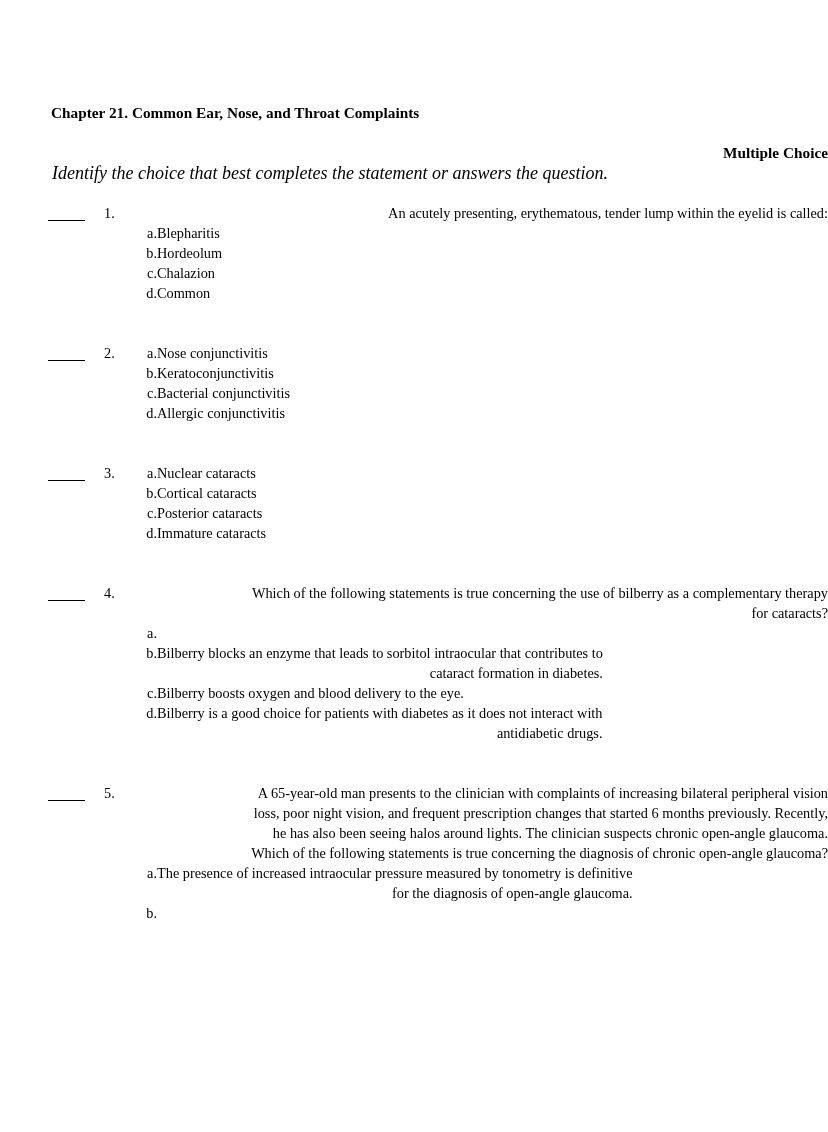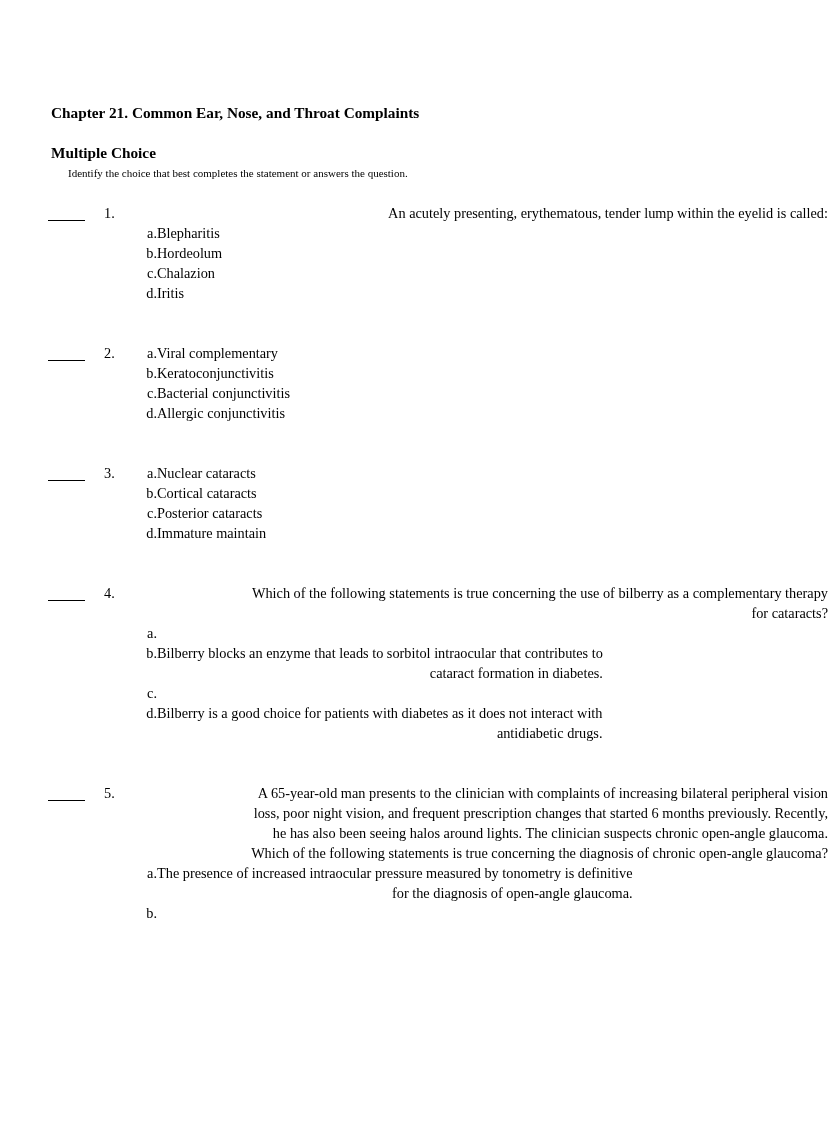--- a/index.html
+++ b/index.html
@@ -25,24 +25,26 @@
     line-height: 20px;
     white-space: pre;
   }
   .section-heading {
     margin-left: 3px;
     margin-top: 20px;
     font-size: 15.3px;
     font-weight: bold;
     line-height: 20px;
     white-space: pre;
+    text-align: right;
   }
   .instructions {
-    margin-left: 20px;
-    font-size: 11px;
+    margin-left: 4px;
+    font-size: 18px;
+    font-style: italic;
     line-height: 20px;
     white-space: pre;
   }
   .question-list {
     margin-top: 20px;
   }
   .question {
     display: flex;
     align-items: flex-start;
     margin-bottom: 40px;
@@ -109,34 +111,34 @@
     <span class="opt-text">Hordeolum</span>
   </div>
 
   <div class="option">
     <span class="opt-letter">c.</span>
     <span class="opt-text">Chalazion</span>
   </div>
 
   <div class="option">
     <span class="opt-letter">d.</span>
-    <span class="opt-text">Iritis</span>
+    <span class="opt-text">Common</span>
   </div>
 </div>
     </div>
   </div>
 
   <div class="question">
     <span class="q-blank"></span>
     <span class="q-num">2.</span>
     <div class="q-body">
       <div class="option-list">
   <div class="option">
     <span class="opt-letter">a.</span>
-    <span class="opt-text">Viral complementary</span>
+    <span class="opt-text">Nose conjunctivitis</span>
   </div>
 
   <div class="option">
     <span class="opt-letter">b.</span>
     <span class="opt-text">Keratoconjunctivitis</span>
   </div>
 
   <div class="option">
     <span class="opt-letter">c.</span>
     <span class="opt-text">Bacterial conjunctivitis</span>
@@ -165,21 +167,21 @@
     <span class="opt-text">Cortical cataracts</span>
   </div>
 
   <div class="option">
     <span class="opt-letter">c.</span>
     <span class="opt-text">Posterior cataracts</span>
   </div>
 
   <div class="option">
     <span class="opt-letter">d.</span>
-    <span class="opt-text">Immature maintain</span>
+    <span class="opt-text">Immature cataracts</span>
   </div>
 </div>
     </div>
   </div>
 
   <div class="question">
     <span class="q-blank"></span>
     <span class="q-num">4.</span>
     <div class="q-body">
       <div class="q-text">Which of the following statements is true concerning the use of bilberry as a complementary therapy
@@ -190,20 +192,21 @@
   </div>
 
   <div class="option">
     <span class="opt-letter">b.</span>
     <span class="opt-text">Bilberry blocks an enzyme that leads to sorbitol intraocular that contributes to
 cataract formation in diabetes.</span>
   </div>
 
   <div class="option">
     <span class="opt-letter">c.</span>
+    <span class="opt-text">Bilberry boosts oxygen and blood delivery to the eye.</span>
   </div>
 
   <div class="option">
     <span class="opt-letter">d.</span>
     <span class="opt-text">Bilberry is a good choice for patients with diabetes as it does not interact with
 antidiabetic drugs.</span>
   </div>
 </div>
     </div>
   </div>

